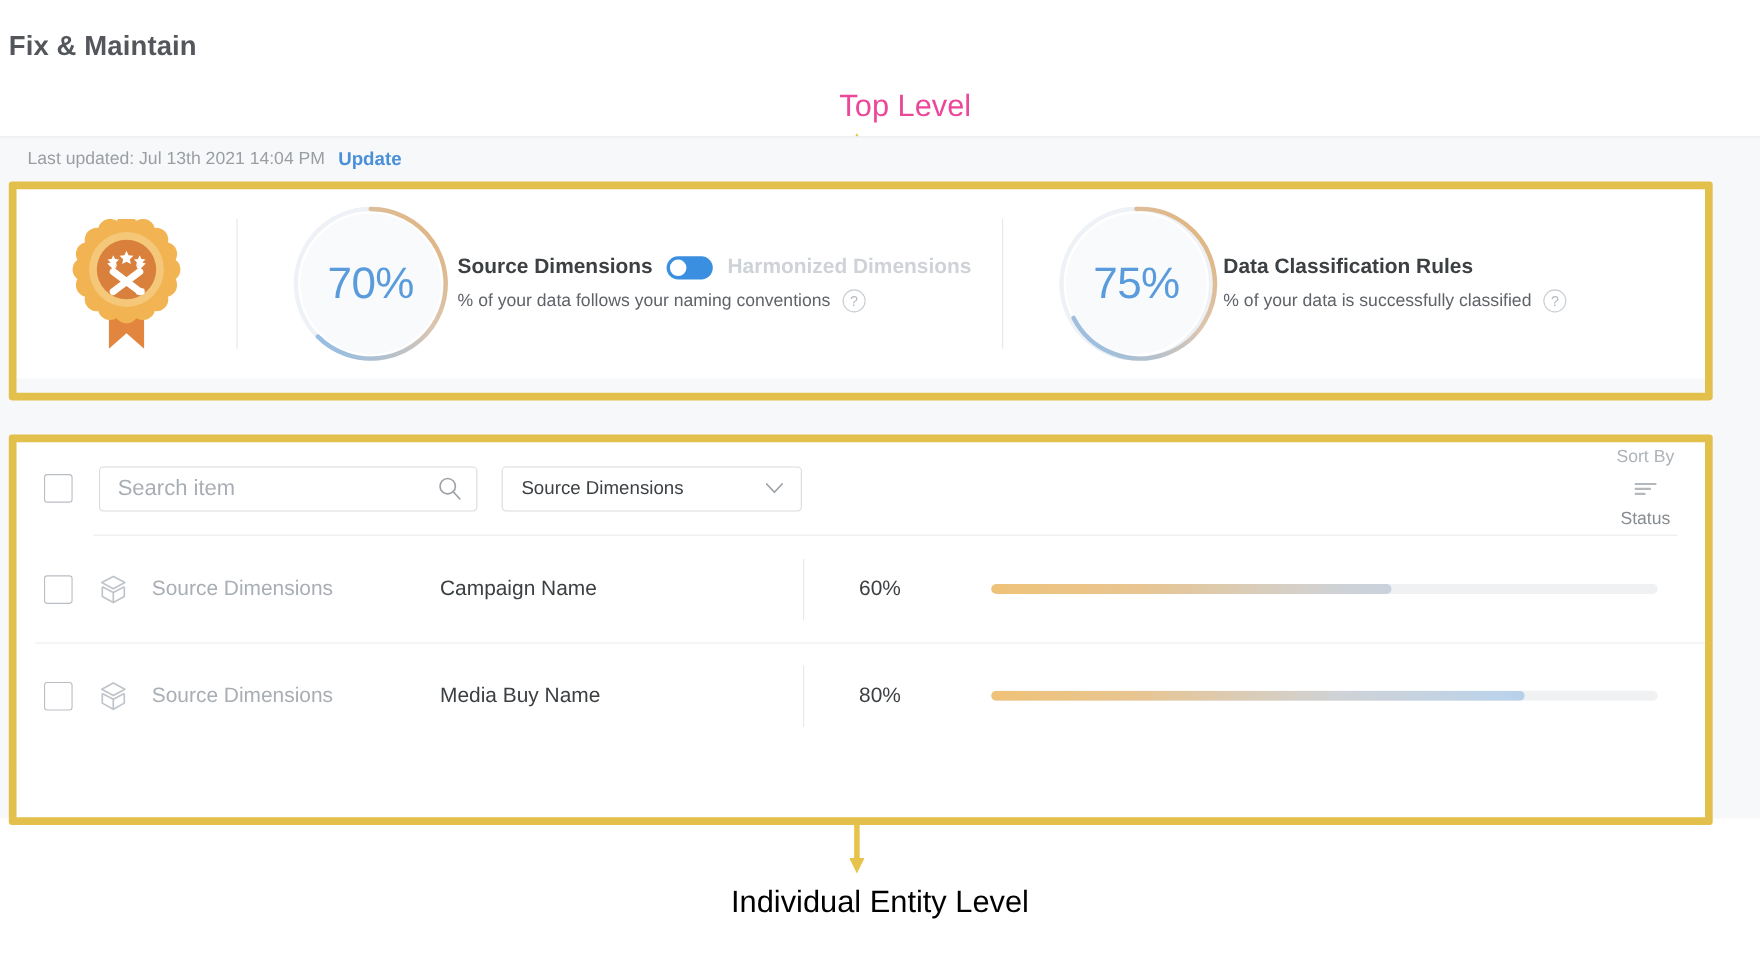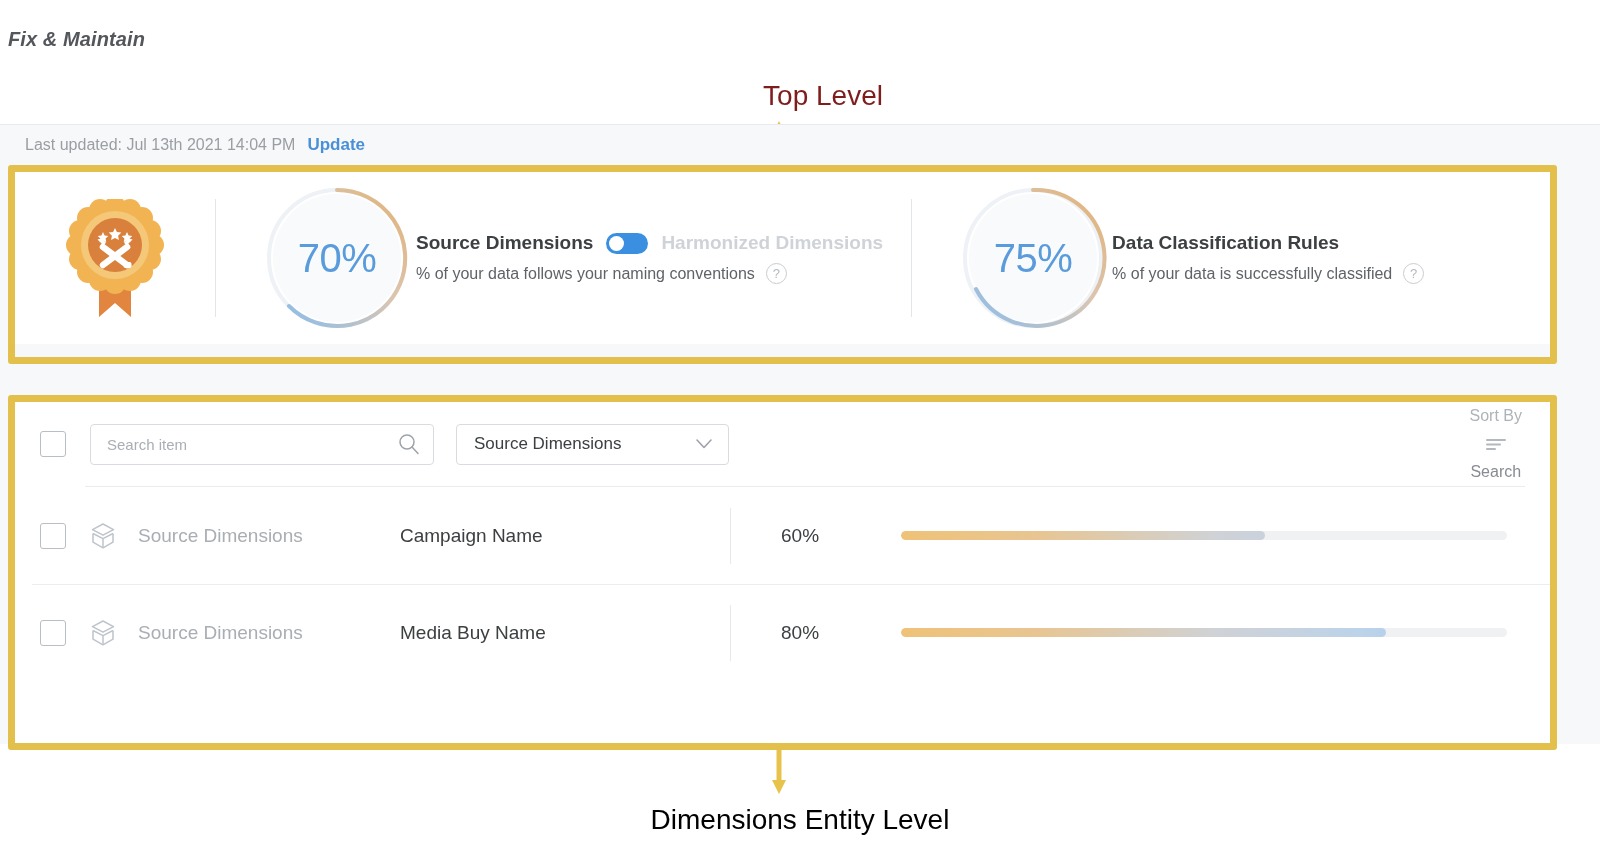--- a/index.html
+++ b/index.html
@@ -12,35 +12,34 @@
     overflow: hidden;
   }
 
   #root { position: relative; width: 1600px; height: 867px; background: #ffffff; }
 
   
   .page-title {
     position: absolute;
     left: 8px;
     top: 28px;
-    font-size: 20px;
+    font-size: 25px;
     font-weight: 600;
     color: #53565a;
     letter-spacing: 0.1px;
-    font-style: italic;
   }
 
   
   .anno-top-label {
     position: absolute;
     left: 0; right: 0;
     top: 80px;
     text-align: center;
     font-size: 28px;
-    color: #7f1d1d;
+    color: #ec4899;
     font-family: "Liberation Sans", sans-serif;
     margin-left: 46px;
   }
   .anno-top-arrow {
     position: absolute;
     left: 772px;
     top: 121px;
     width: 14px;
     height: 46px;
   }
@@ -247,21 +246,21 @@
     display: flex;
     align-items: center;
     padding: 0 13px 0 16px;
     background: #fff;
     cursor: text;
   }
   .search-box input {
     flex: 1;
     border: none;
     outline: none;
-    font-size: 15px;
+    font-size: 20px;
     color: #701a75;
     font-family: inherit;
     background: transparent;
   }
   .search-box input::placeholder { color: #a9aeb4; }
 
   .select-box {
     margin-left: 22px;
     width: 273px;
     height: 41px;
@@ -503,21 +502,21 @@
         </svg>
       </div>
 
       <div class="sort-area">
         <span class="sort-by-label">Sort By</span>
         <svg width="22" height="16" viewBox="0 0 22 16">
           <line x1="2" y1="4" x2="20" y2="4" stroke="#b3b8bd" stroke-width="2" stroke-linecap="round"></line>
           <line x1="2" y1="8.5" x2="15" y2="8.5" stroke="#b3b8bd" stroke-width="2" stroke-linecap="round"></line>
           <line x1="2" y1="13" x2="10" y2="13" stroke="#b3b8bd" stroke-width="2" stroke-linecap="round"></line>
         </svg>
-        <span class="sort-value">Search</span>
+        <span class="sort-value">Status</span>
       </div>
     </div>
 
     <div class="list-divider"></div>
 
     <div class="row">
       <div class="cb row-cb"></div>
       <span class="cube-icon">
         <svg width="26" height="28" viewBox="0 0 26 28">
           <polygon points="13,2 23.5,7.6 13,13.2 2.5,7.6" fill="none" stroke="#bfc4ca" stroke-width="1.5" stroke-linejoin="round"></polygon>
@@ -554,15 +553,15 @@
       </div>
     </div>
   </div>
 
   <div class="hl-box" id="hl-top"></div>
   <div class="hl-box" id="hl-bottom"></div>
 
   <svg class="anno-bottom-arrow" viewBox="0 0 14 44">
     <polygon points="4.5,0 9.5,0 9.5,30 14,30 7,44 0,30 4.5,30" fill="#e8c34c"></polygon>
   </svg>
-  <div class="anno-bottom-label">Dimensions Entity Level</div>
+  <div class="anno-bottom-label">Individual Entity Level</div>
 
 </div>
 
 </body></html>

